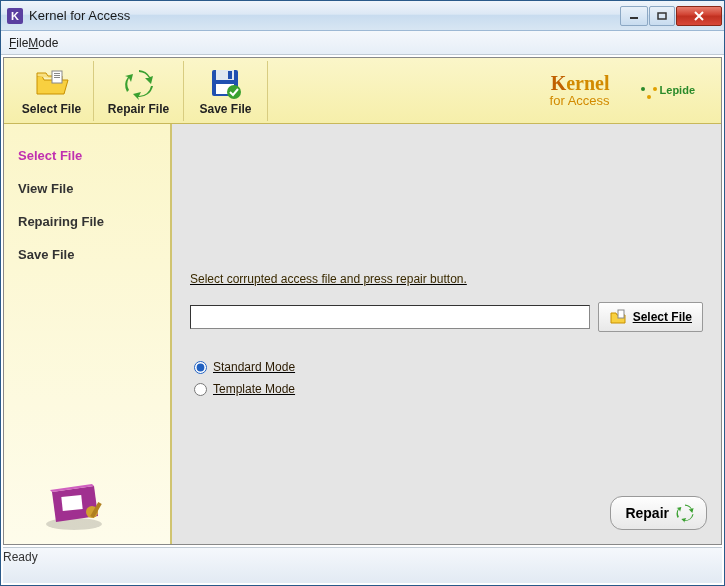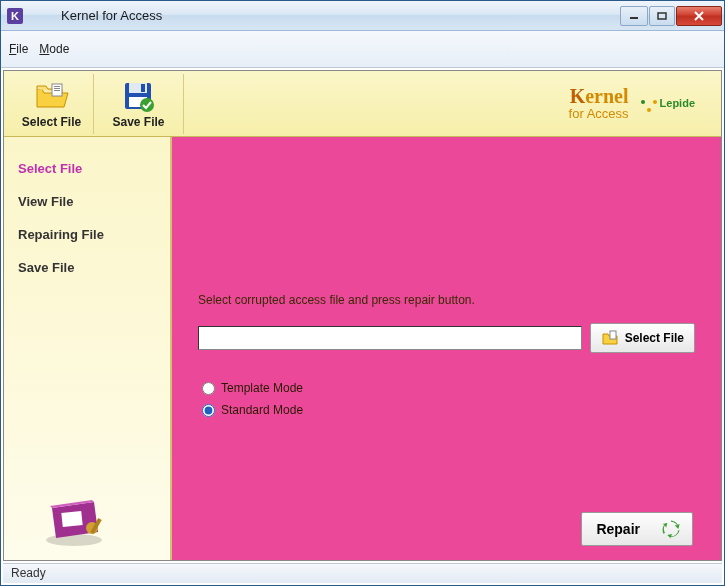--- a/index.html
+++ b/index.html
@@ -18,42 +18,42 @@
     display: flex; align-items: center;
     padding: 0 2px 0 6px;
     border-bottom: 1px solid #9db8d4;
   }
   .titlebar .app-icon {
     width: 16px; height: 16px; margin-right: 6px;
     background: #5a3fa0; border-radius: 2px;
     display:flex;align-items:center;justify-content:center;
     color:#fff; font-weight:bold; font-size:11px;
   }
-  .titlebar .title { color: #1a1a1a; font-size: 13px; flex: 1; margin-left: 32px; }
+  .titlebar .title { color: #1a1a1a; font-size: 13px; flex: 1; }
   .win-controls { display: flex; gap: 1px; }
   .win-btn {
     width: 28px; height: 20px;
     background: linear-gradient(to bottom, #e8f0f8, #c8dcef);
     border: 1px solid #8ca8c4;
     border-radius: 2px;
     display:flex;align-items:center;justify-content:center;
     font-size: 10px; color:#333;
   }
   .win-btn.max { width: 26px; }
   .win-btn.close {
     width: 46px;
     background: linear-gradient(to bottom, #e88070, #d04030 45%, #c03020 50%, #d84838);
     border-color: #8a2818; color:#fff; font-size: 12px;
   }
   
   .menubar {
-    height: 37px;
+    height: 24px;
     background: linear-gradient(to bottom, #f5f8fc, #e6eef7);
     display:flex; align-items:center;
-    padding: 0 8px; gap: 11px;
+    padding: 0 8px; gap: 0;
     border-bottom: 1px solid #c0cad4;
     font-size: 12px; color:#222;
   }
   .menubar span { text-decoration: underline; text-decoration-color: transparent; }
   .menubar .mn { cursor: default; }
   .menubar .mn::first-letter { text-decoration: underline; }
   
   .content-outer {
     flex:1; display:flex; flex-direction:column;
     border: 1px solid #888; margin: 2px;
@@ -72,21 +72,21 @@
     display:flex; flex-direction:column; align-items:center; justify-content:center;
     gap: 2px;
     border-right: 1px solid #d8cc80;
     padding-top:2px;
     cursor: default;
   }
   .toolbar .tbtn:nth-child(2){ width: 90px;}
   .toolbar .tbtn .ticon { width:36px; height:32px; }
   .toolbar .tbtn .tlabel { font-size: 12px; font-weight: bold; color:#222; }
   .toolbar .spacer { flex:1; }
-  .toolbar .brand { display:flex; align-items:center; gap: 13px; padding-right: 20px;}
+  .toolbar .brand { display:flex; align-items:center; gap: 32px; padding-right: 20px;}
   .brand-kernel { text-align:right; line-height:1.1;}
   .brand-kernel .k1 { font-size: 20px; font-weight:bold; color:#d28a00; font-family: Georgia, serif;}
   .brand-kernel .k1 b { color:#c06000;}
   .brand-kernel .k2 { font-size: 13px; color:#d28a00;padding-left:11px; }
   .brand-lepide { font-size: 11px; color:#2a8a2a; font-weight:bold; display:flex; align-items:center; gap:4px;}
   .brand-lepide .dot {width:4px;height:4px;border-radius:50%;background:#e0a000; box-shadow: 6px -8px 0 #e0a000, -6px -8px 0 #2a8a2a;}
   
   .body-area {
     flex:1; display:flex;
   }
@@ -106,24 +106,25 @@
     cursor: default;
   }
   .sidebar .step.active { color: #c030b0; }
   .sidebar .bottom-icon {
     position:absolute; bottom: 12px; left: 40px;
     width: 70px; height: 50px;
   }
   
   .main-panel {
     flex:1;
-    background: #ec4899;
-    padding: 8px;
+    background: #e5e5e5;
+    padding: 0;
     display:flex; flex-direction:column;
     position:relative;
+    text-decoration:underline;
   }
   .main-inner {
     padding: 148px 18px 0 18px;
   }
   .instruction {
     font-size: 12px; color: #3a2a00;
     margin-bottom: 16px;
   }
   .file-row { display:flex; gap:8px; align-items:center; margin-bottom: 28px;}
   .file-input {
@@ -135,33 +136,33 @@
     background: linear-gradient(to bottom, #fefefe, #e8e8e8);
     border: 1px solid #999;
     display:flex; align-items:center; gap:6px;
     font-size: 12px; font-weight:bold;
     border-radius: 2px;
   }
   .radio-row { display:flex; align-items:center; gap:6px; margin-bottom: 8px; font-size:12px; color:#2a1a00; padding-left:4px;}
   .radio-row input { accent-color: #2060c0; }
   
   .repair-btn {
-    position:absolute; right: 28px; bottom: 14px;
+    position:absolute; right: 14px; bottom: 14px;
     height: 34px; padding: 0 10px 0 14px;
     background: linear-gradient(to bottom, #fefefe, #e8e8e8);
-    border: 1px solid #999; border-radius:2px;
-    display:flex;align-items:center;gap:20px;
+    border: 1px solid #999; border-radius:12px;
+    display:flex;align-items:center;gap:5px;
     font-size: 14px; font-weight:bold;
   }
   
   .statusbar {
-    height: 20px;
+    height: 36px;
     background: linear-gradient(to bottom, #f5f8fc, #e2eaf3);
     border-top: 1px solid #c0cad4;
-    padding: 2px 8px;
+    padding: 2px 0;
     font-size: 12px; color:#333;
     margin: 0 2px 2px 2px;
   }
 </style>
 </head>
 <body>
 
 <div class="window">
 
   <div class="titlebar">
@@ -197,20 +198,28 @@
       <div class="tbtn">
         <svg class="ticon" viewBox="0 0 36 32">
           <path d="M3 8 L3 26 L30 26 L34 12 L10 12 L8 8 Z" fill="#f8d040" stroke="#c89000" stroke-width="1"></path>
           <path d="M3 8 L3 5 L12 5 L14 8 L28 8 L28 12" fill="#f8e080" stroke="#c89000" stroke-width="1"></path>
           <rect x="18" y="3" width="10" height="12" fill="#fff" stroke="#888"></rect>
           <rect x="20" y="5" width="6" height="1" fill="#888"></rect>
             <rect x="20" y="7" width="6" height="1" fill="#888"></rect>
             <rect x="20" y="9" width="6" height="1" fill="#888"></rect>
         </svg>
         <div class="tlabel">Select File</div>
+      </div>
+      <div class="tbtn">
+        <svg class="ticon" viewBox="0 0 36 32">
+          <path d="M18 4 A12 12 0 0 1 28 10 L24 10 L30 16 L32 8 L29 9 A14 14 0 0 0 18 2 Z" fill="#3aa030"></path>
+          <path d="M30 18 A12 12 0 0 1 18 28 L20 24 L12 26 L18 32 L17 29 A14 14 0 0 0 32 18 Z" fill="#3aa030"></path>
+          <path d="M8 22 A12 12 0 0 1 8 10 L10 14 L12 6 L4 8 L7 9 A14 14 0 0 0 6 24 Z" fill="#3aa030"></path>
+        </svg>
+        <div class="tlabel">Repair File</div>
       </div>
       <div class="tbtn">
         <svg class="ticon" viewBox="0 0 36 32">
           <rect x="4" y="2" width="26" height="26" rx="2" fill="#2050b0"></rect>
           <rect x="8" y="2" width="18" height="10" fill="#e0e8f0"></rect>
           <rect x="20" y="3" width="4" height="8" fill="#2050b0"></rect>
           <rect x="8" y="16" width="18" height="10" fill="#fff"></rect>
           <circle cx="26" cy="24" r="7" fill="#3aa030"></circle>
           <path d="M22 24 L25 27 L30 21" stroke="#fff" stroke-width="2" fill="none"></path>
         </svg>
@@ -254,26 +263,26 @@
             <input class="file-input" type="text" value="" style="">
             <button class="select-btn">
               <svg width="18" height="18" viewBox="0 0 18 18">
                 <path d="M2 5 L2 15 L16 15 L16 7 L8 7 L7 5 Z" fill="#f8d040" stroke="#c89000"></path>
                 <rect x="9" y="2" width="6" height="8" fill="#fff" stroke="#888"></rect>
               </svg>
               <span>Select File</span>
             </button>
           </div>
           <label class="radio-row">
+            <input type="radio" name="mode" checked="" style="">
+            <span>Standard Mode</span>
+          </label>
+          <label class="radio-row">
             <input type="radio" name="mode" style="">
             <span>Template Mode</span>
-          </label>
-          <label class="radio-row">
-            <input type="radio" name="mode" checked="" style="">
-            <span>Standard Mode</span>
           </label>
         </div>
         <button class="repair-btn">
           <span>Repair</span>
           <svg width="22" height="22" viewBox="0 0 36 32">
             <path d="M18 4 A12 12 0 0 1 28 10 L24 10 L30 16 L32 8 L29 9 A14 14 0 0 0 18 2 Z" fill="#3aa030"></path>
             <path d="M30 18 A12 12 0 0 1 18 28 L20 24 L12 26 L18 32 L17 29 A14 14 0 0 0 32 18 Z" fill="#3aa030"></path>
             <path d="M8 22 A12 12 0 0 1 8 10 L10 14 L12 6 L4 8 L7 9 A14 14 0 0 0 6 24 Z" fill="#3aa030"></path>
           </svg>
         </button>

